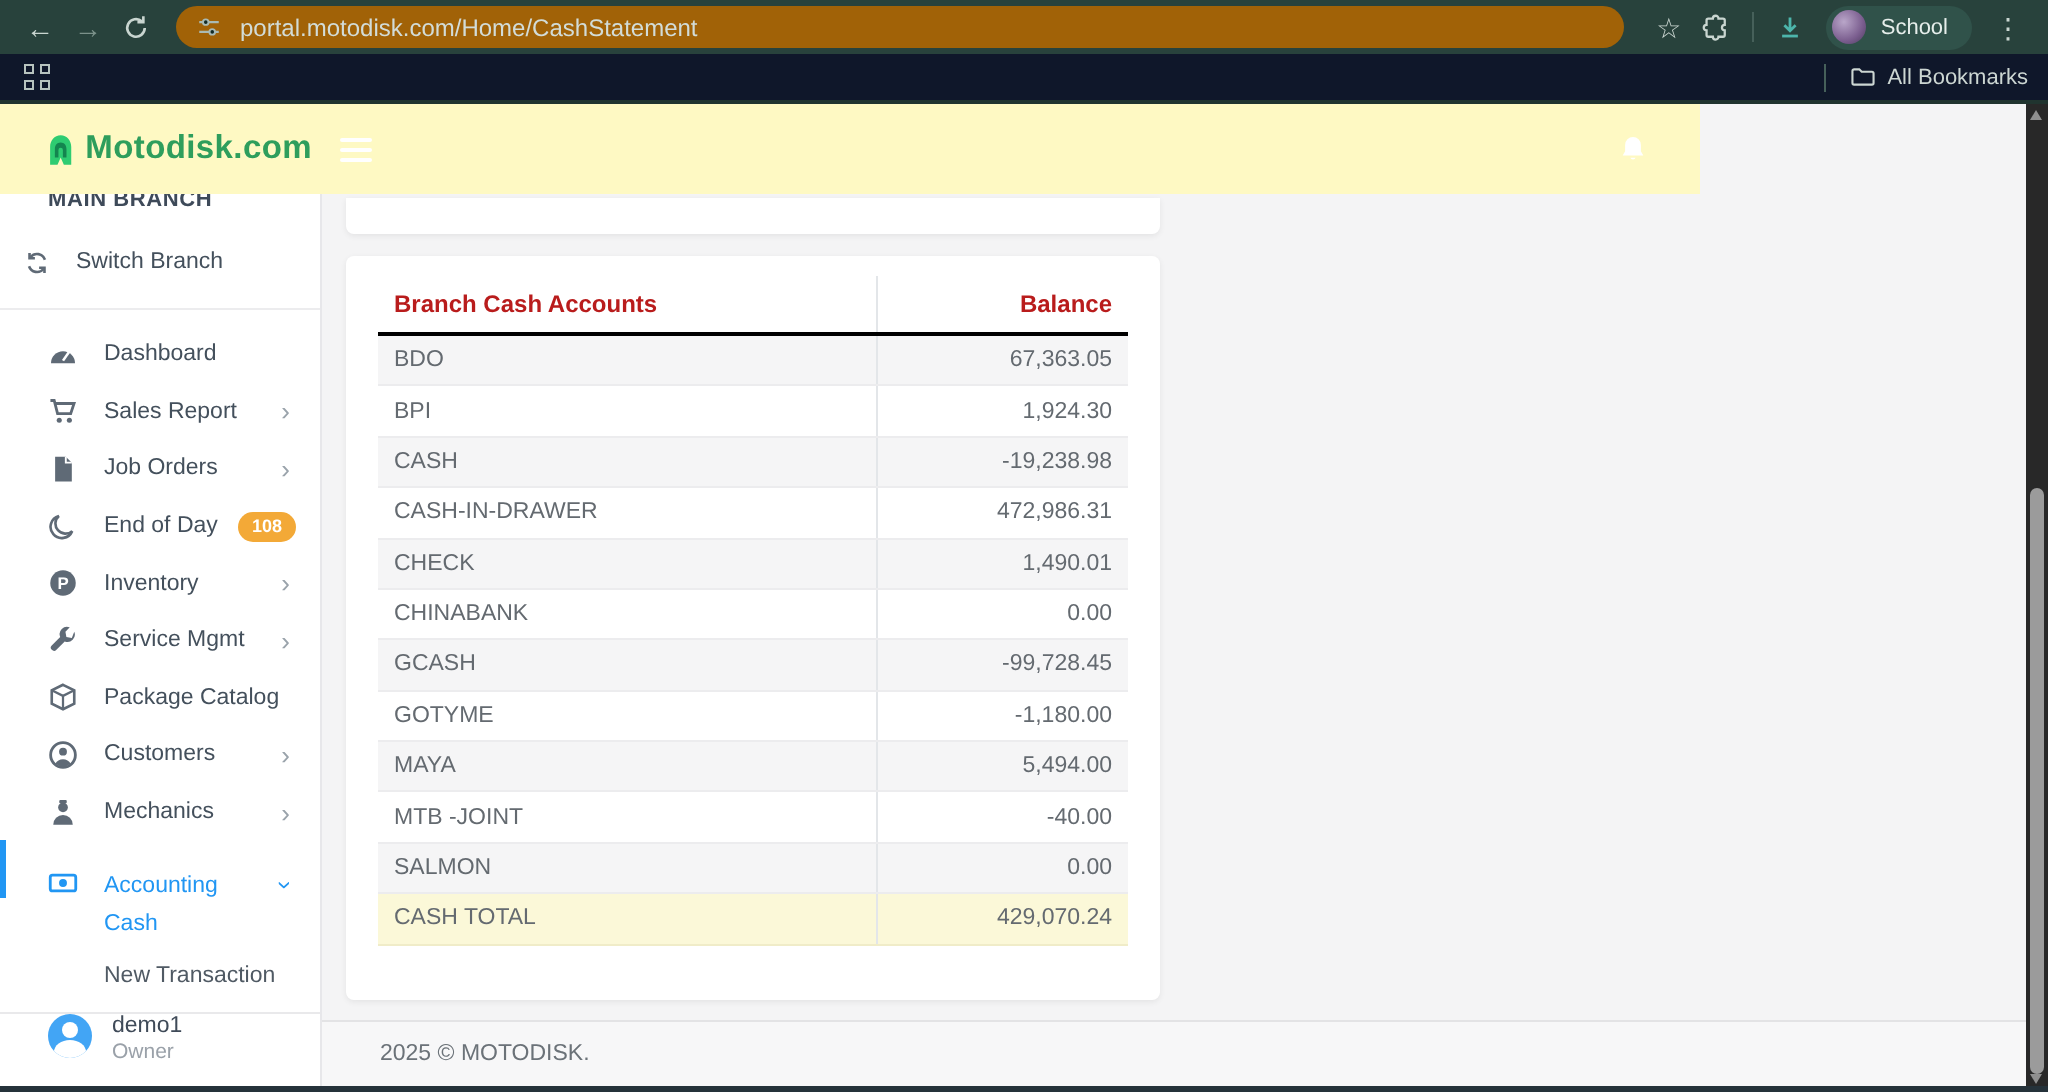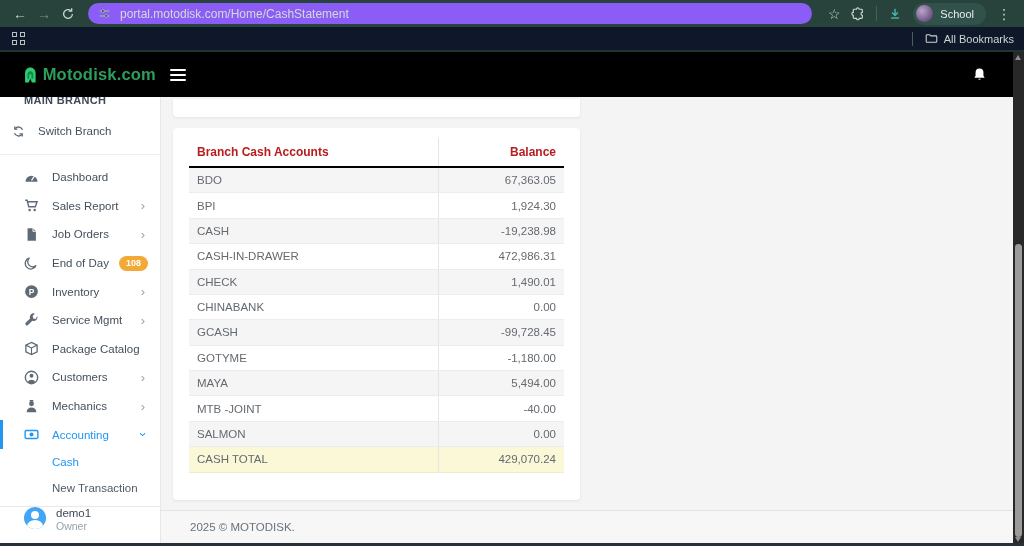--- a/index.html
+++ b/index.html
@@ -5,39 +5,39 @@
   * { box-sizing: border-box; margin: 0; padding: 0; }
   html,body { width:1024px; height:546px; overflow:hidden; }
   body { font-family:"Liberation Sans", sans-serif; background:#f4f4f5; position:relative; }
   svg { display:block; }
 
   
   .chrome-toolbar { height:27px; background:#28423c; display:flex; align-items:center; padding:0 8px; }
   .nav-ic { color:#c9d5d0; font-size:14px; width:24px; height:22px; display:flex; align-items:center; justify-content:center; flex:0 0 auto; }
   .nav-ic svg { width:14px; height:14px; }
   .nav-ic.dim { color:#7b918a; }
-  .omnibox { flex:1 1 auto; height:21px; margin:0 10px 0 8px; background:#8b5cf6; border-radius:11px; display:flex; align-items:center; padding:0 10px; max-width:762px; }
+  .omnibox { flex:1 1 auto; height:21px; margin:0 10px 0 8px; background:#a16207; border-radius:11px; display:flex; align-items:center; padding:0 10px; max-width:762px; }
   .omnibox svg { width:13px; height:13px; color:#a9bab4; flex:0 0 auto; }
   .url-text { color:#d2dcd8; font-size:12px; margin-left:9px; white-space:nowrap; }
   .vsep { width:1px; height:15px; background:#46605a; margin:0 6px; flex:0 0 auto; }
   .dl-ic { color:#4db6ac; }
   .profile-chip { height:22px; background:#30524a; border-radius:11px; display:flex; align-items:center; padding:0 12px 0 3px; margin:0 6px; flex:0 0 auto; }
   .avatar-img { width:17px; height:17px; border-radius:50%; background:radial-gradient(circle at 35% 35%, #b9a6c9, #7b5e8f 60%, #4a3a5c); margin-right:7px; }
   .profile-name { color:#e6eeeb; font-size:11px; }
 
   .bookmarks-bar { height:25px; background:#0f172a; border-bottom:2px solid #20342f; display:flex; align-items:center; padding:0 10px; }
   .apps-grid { width:13px; height:13px; display:grid; grid-template-columns:5px 5px; grid-template-rows:5px 5px; gap:3px; margin-left:2px; }
   .apps-grid i { border:1.5px solid #b7c3be; display:block; }
   .bm-right { margin-left:auto; display:flex; align-items:center; }
   .bm-sep { width:1px; height:14px; background:#46605a; margin-right:12px; }
   .all-bookmarks { display:flex; align-items:center; color:#ccd6d2; font-size:11px; }
   .all-bookmarks svg { width:13px; height:13px; margin-right:6px; color:#ccd6d2; }
 
   
-  .app-header { height:45px; background:#000000; display:flex; align-items:center; position:relative; z-index:3; width:1013px; }
+  .app-header { height:45px; background:#fef9c3; display:flex; align-items:center; position:relative; z-index:3; width:850px; }
   .logo { display:flex; align-items:center; margin-left:24px; width:132px; }
   .logo svg { width:19px; height:26px; }
   .logo-text { color:#2e9e5c; font-size:16.5px; font-weight:bold; margin-left:6px; letter-spacing:.2px; }
   .hamburger { margin-left:14px; width:22px; display:flex; flex-direction:column; gap:3px; cursor:pointer; }
   .hamburger i { height:2px; background:#fff; border-radius:1px; display:block; width:16px; }
   .bell { margin-left:auto; margin-right:26px; }
   .bell svg { width:15px; height:16px; }
 
   
   .app-body { display:flex; height:446px; width:1013px; }
@@ -49,21 +49,21 @@
   .switch-label { font-size:11.5px; color:#44505c; margin-left:13px; }
   .side-divider { height:1px; background:#ececee; margin:8px 0; }
 
   .nav-item { display:flex; align-items:center; height:28.6px; padding-left:24px; position:relative; }
   .nav-item .ic { width:15px; height:15px; color:#5f6a76; flex:0 0 auto; }
   .nav-item .ic svg { width:15px; height:15px; }
   .nav-label { font-size:11.5px; color:#44505c; margin-left:13px; }
   .chev { margin-left:auto; margin-right:15px; color:#9aa3ab; font-size:13px; line-height:1; }
   .chev.down { transform:rotate(90deg); }
   .badge { margin-left:auto; margin-right:12px; background:#f3a937; color:#fff; font-size:9px; font-weight:bold; border-radius:9px; padding:2.5px 7px; }
-  .nav-item.active { box-shadow:inset 3px 0 0 #2196f3; }
+  .nav-item.active { box-shadow:inset 3px 0 0 #2196f3;align-items:flex-end; }
   .nav-item.active .ic, .nav-item.active .nav-label, .nav-item.active .chev { color:#2196f3; }
   .sub-item { display:flex; align-items:center; height:26px; padding-left:52px; }
   .sub-label { font-size:11.5px; color:#505a64; }
   .sub-item.active .sub-label { color:#2196f3; }
 
   .sidebar-user { position:absolute; bottom:0; left:0; right:0; border-top:1px solid #e9e9eb; background:#fff; height:37px; display:flex; align-items:flex-start; padding-left:24px; }
   .user-avatar { width:22px; height:22px; border-radius:50%; background:#42a5f5; position:relative; overflow:hidden; flex:0 0 auto; }
   .user-avatar::before { content:""; position:absolute; top:4px; left:7px; width:8px; height:8px; border-radius:50%; background:#fff; }
   .user-avatar::after { content:""; position:absolute; top:13px; left:3px; width:16px; height:12px; border-radius:50%; background:#fff; }
   .user-meta { margin-left:10px; }

